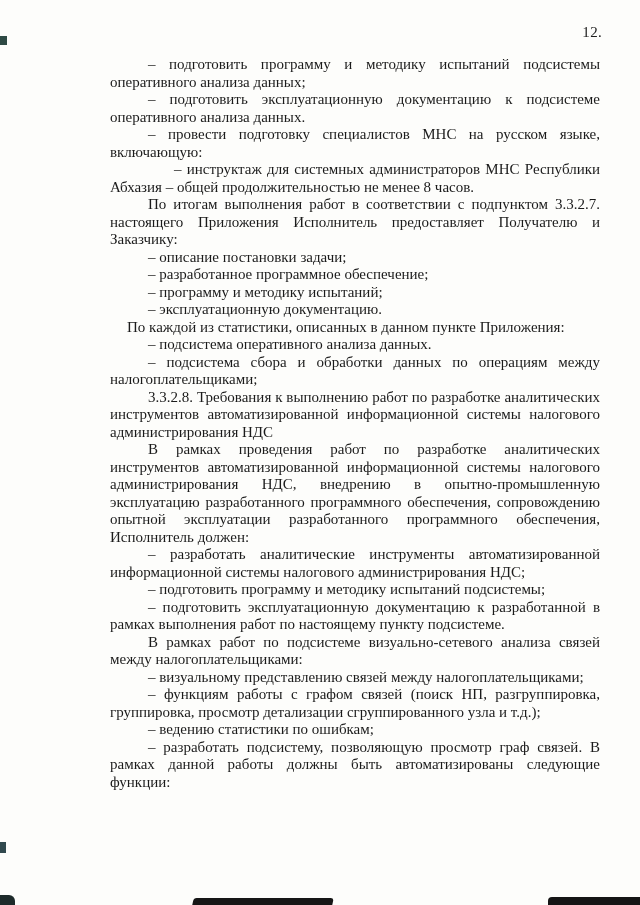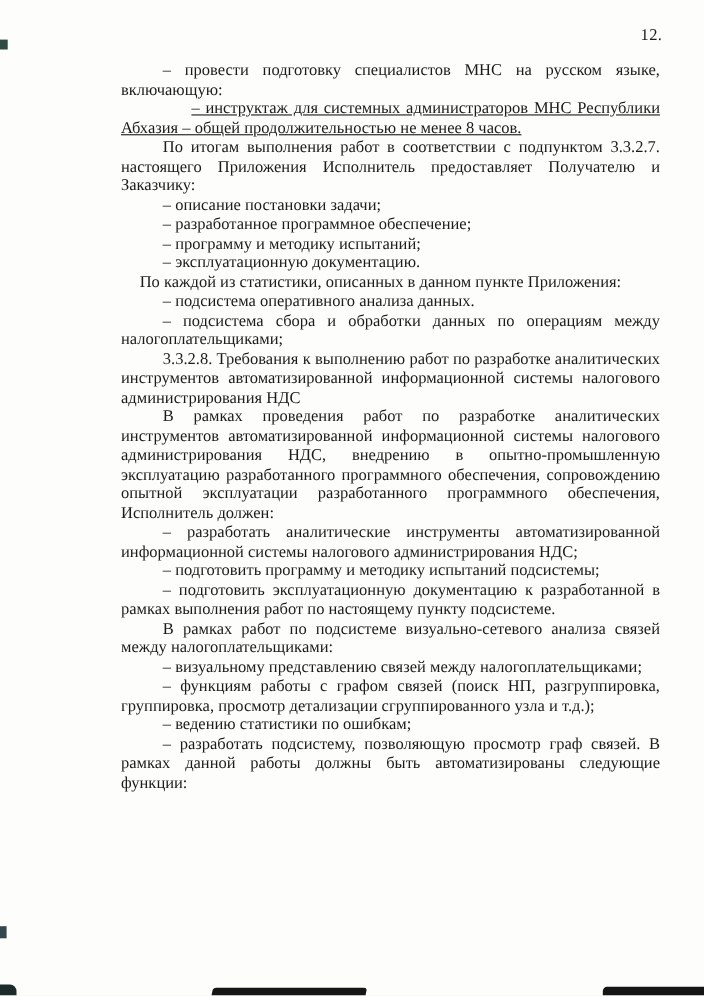--- a/index.html
+++ b/index.html
@@ -23,21 +23,21 @@
   }
   .body-text {
     position: absolute;
     left: 110px; top: 56px;
     width: 490px;
     font-size: 15px;
     line-height: 17.5px;
     text-align: justify;
   }
   .para { margin: 0; text-indent: 38px; }
-  .para.indent-deep { text-indent: 64px; text-decoration: underline; }
+  .para.indent-deep { text-indent: 64px; }
   .para.indent-small { text-indent: 17px; }
 
   
   .artifact { position: absolute; }
   .artifact-top-left {
     left: 0; top: 36px; width: 7px; height: 9px;
     background: #2e4a44;
   }
   .artifact-left-lower {
     left: 0; top: 842px; width: 6px; height: 11px;
@@ -60,20 +60,22 @@
     border-top-left-radius: 4px;
   }
 </style>
 </head>
 <body>
 
 <div class="page">
   <div class="page-number">12.</div>
 
   <div class="body-text">
+      <p class="para indent-normal">– подготовить программу и методику испытаний подсистемы оперативного анализа данных;</p>
+      <p class="para indent-normal">– подготовить эксплуатационную документацию к подсистеме оперативного анализа данных.</p>
       <p class="para indent-normal">– провести подготовку специалистов МНС на русском языке, включающую:</p>
       <p class="para indent-deep">– инструктаж для системных администраторов МНС Республики Абхазия – общей продолжительностью не менее 8 часов.</p>
       <p class="para indent-normal">По итогам выполнения работ в соответствии с подпунктом 3.3.2.7. настоящего Приложения Исполнитель предоставляет Получателю и Заказчику:</p>
       <p class="para indent-normal">– описание постановки задачи;</p>
       <p class="para indent-normal">– разработанное программное обеспечение;</p>
       <p class="para indent-normal">– программу и методику испытаний;</p>
       <p class="para indent-normal">– эксплуатационную документацию.</p>
       <p class="para indent-small">По каждой из статистики, описанных в данном пункте Приложения:</p>
       <p class="para indent-normal">– подсистема оперативного анализа данных.</p>
       <p class="para indent-normal">– подсистема сбора и обработки данных по операциям между налогоплательщиками;</p>

